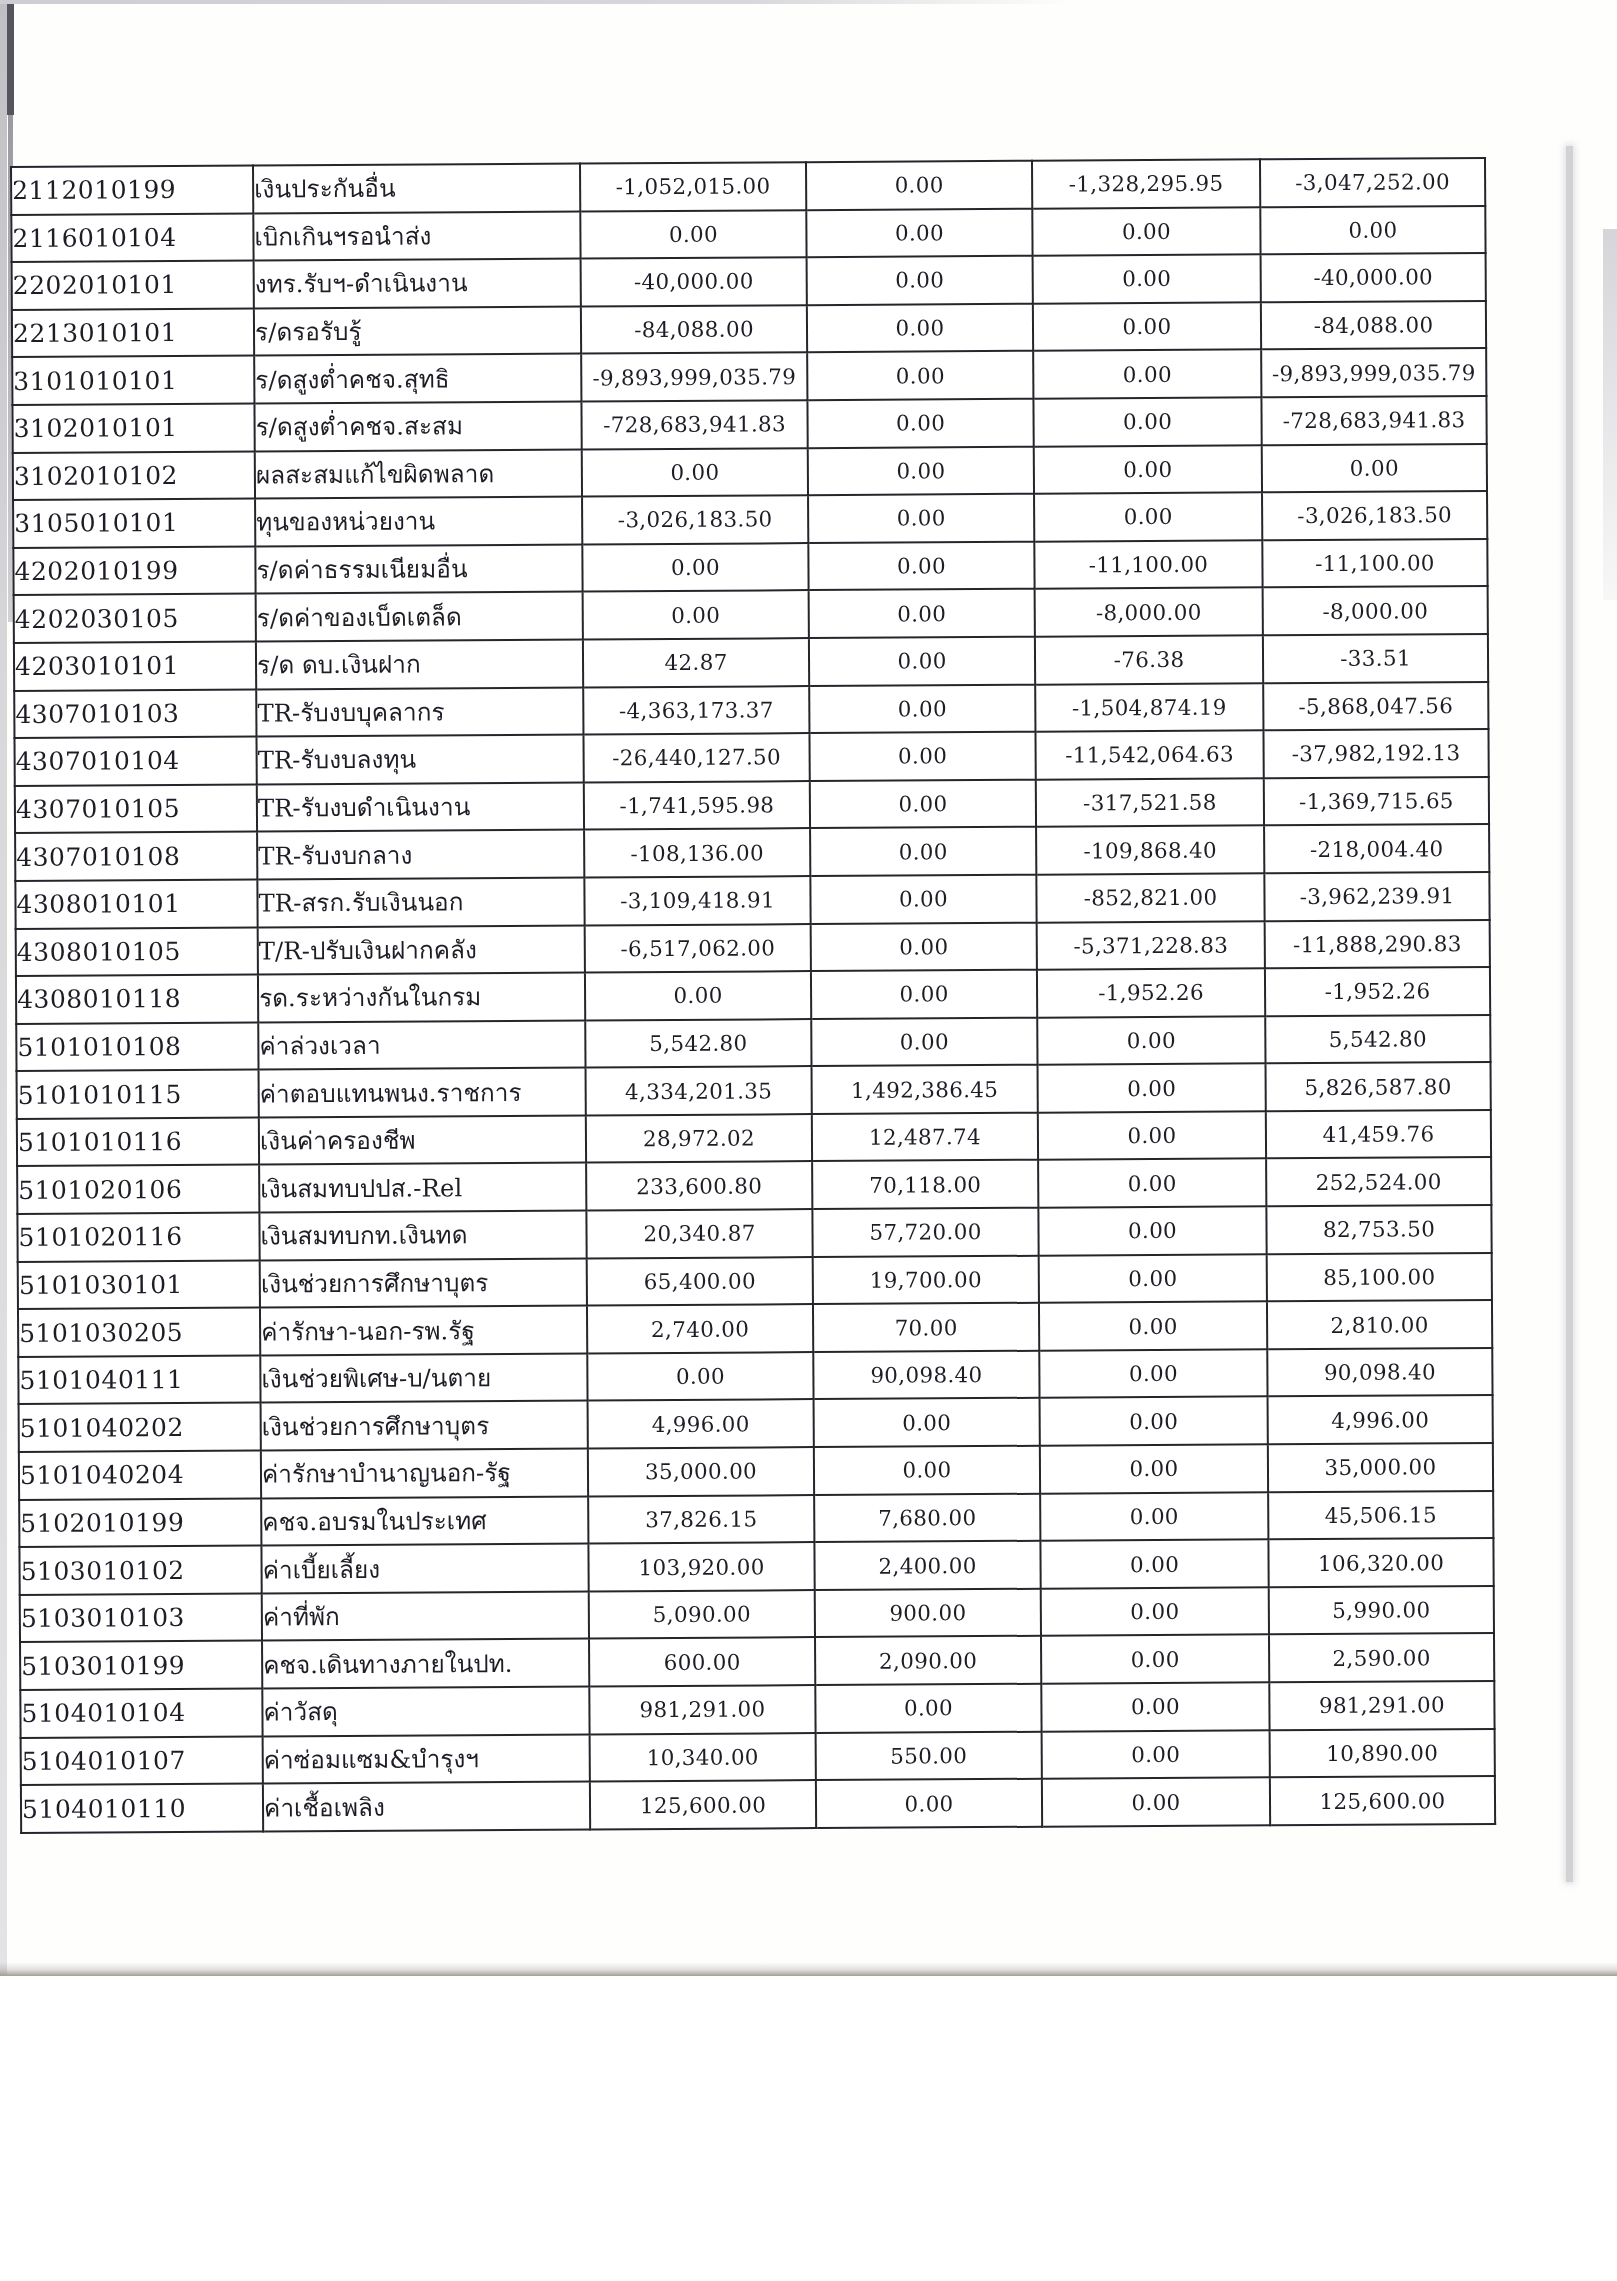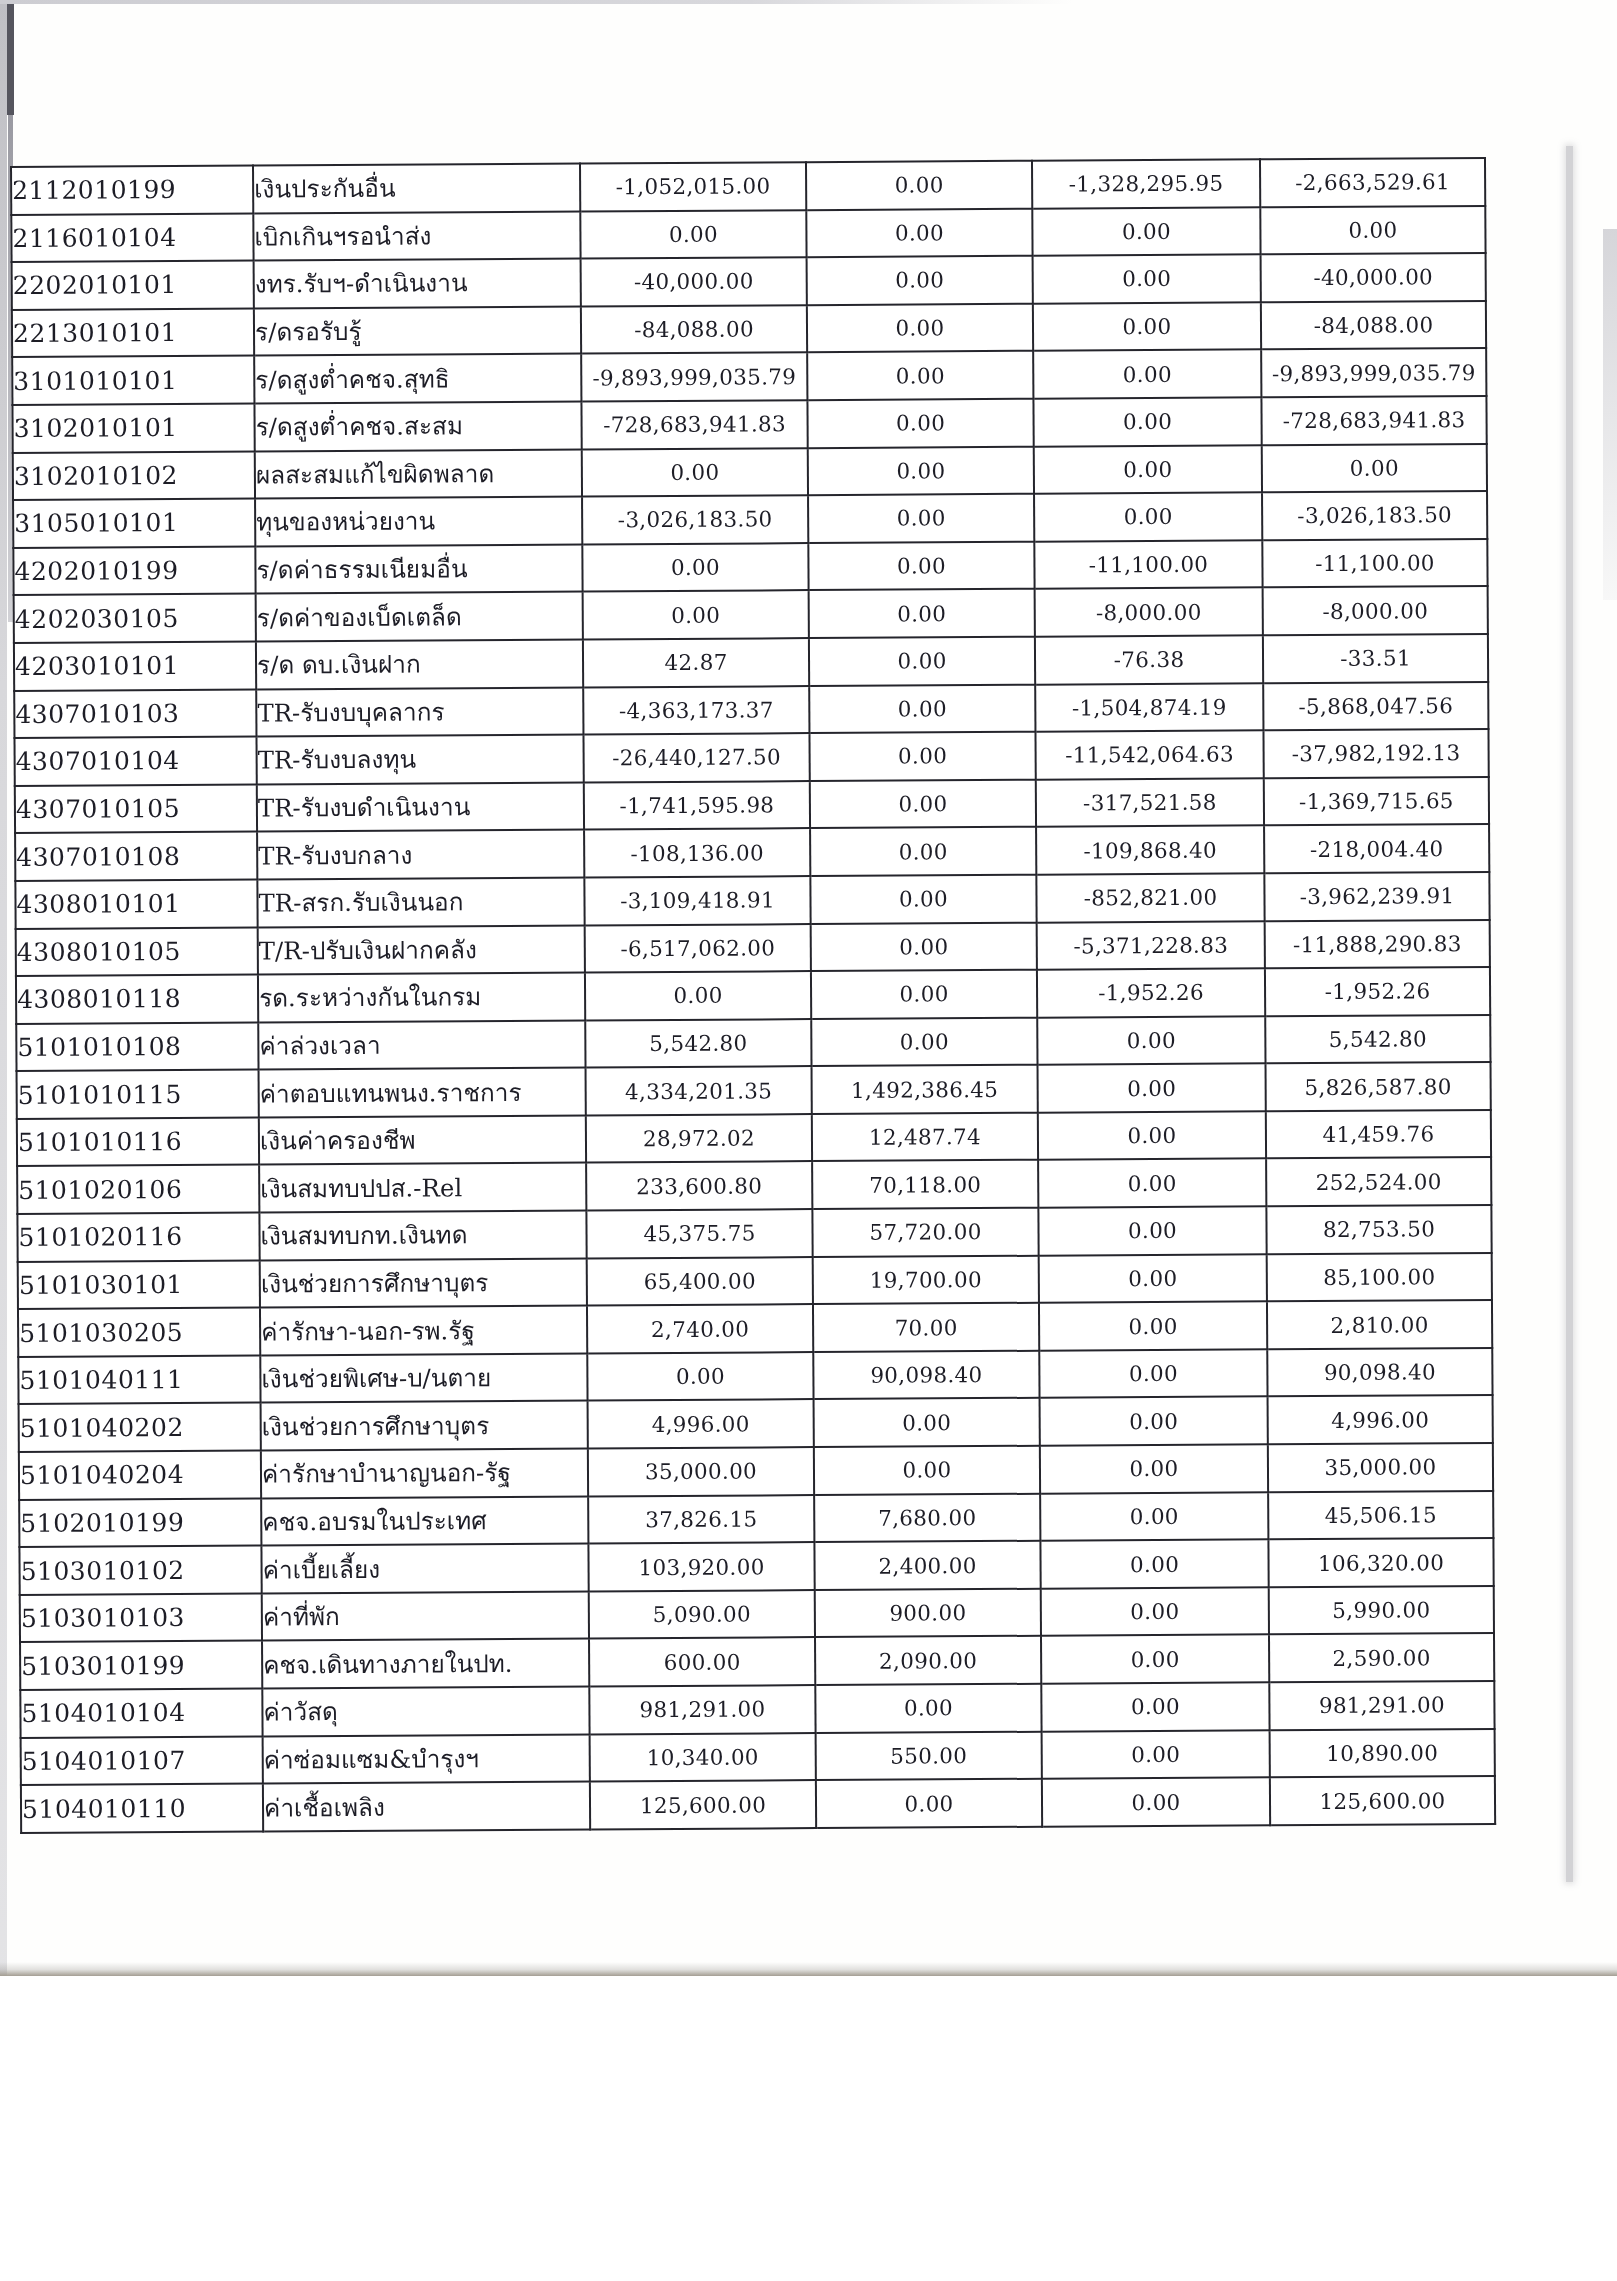--- a/index.html
+++ b/index.html
@@ -87,21 +87,21 @@
       <col style="width:228px">
       <col style="width:225px">
     </colgroup>
     <tbody id="rows">
         <tr>
       <td class="c-code">2112010199</td>
       <td class="c-name">เงินประกันอื่น</td>
       <td class="c-num">-1,052,015.00</td>
       <td class="c-num">0.00</td>
       <td class="c-num">-1,328,295.95</td>
-      <td class="c-num">-2,663,529.61</td>
+      <td class="c-num">-3,047,252.00</td>
     </tr>
         <tr>
       <td class="c-code">2116010104</td>
       <td class="c-name">เบิกเกินฯรอนำส่ง</td>
       <td class="c-num">0.00</td>
       <td class="c-num">0.00</td>
       <td class="c-num">0.00</td>
       <td class="c-num">0.00</td>
     </tr>
         <tr>
@@ -260,21 +260,21 @@
       <td class="c-code">5101020106</td>
       <td class="c-name">เงินสมทบปปส.-Rel</td>
       <td class="c-num">233,600.80</td>
       <td class="c-num">70,118.00</td>
       <td class="c-num">0.00</td>
       <td class="c-num">252,524.00</td>
     </tr>
         <tr>
       <td class="c-code">5101020116</td>
       <td class="c-name">เงินสมทบกท.เงินทด</td>
-      <td class="c-num">45,375.75</td>
+      <td class="c-num">20,340.87</td>
       <td class="c-num">57,720.00</td>
       <td class="c-num">0.00</td>
       <td class="c-num">82,753.50</td>
     </tr>
         <tr>
       <td class="c-code">5101030101</td>
       <td class="c-name">เงินช่วยการศึกษาบุตร</td>
       <td class="c-num">65,400.00</td>
       <td class="c-num">19,700.00</td>
       <td class="c-num">0.00</td>

